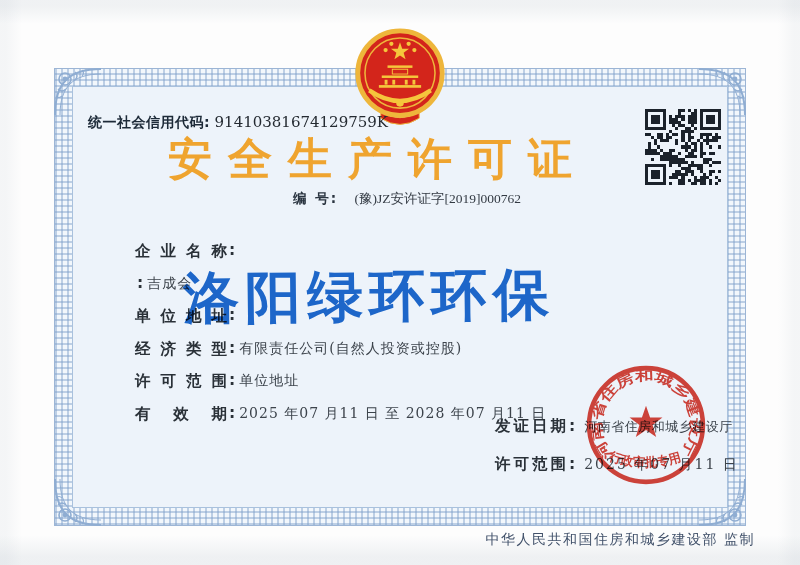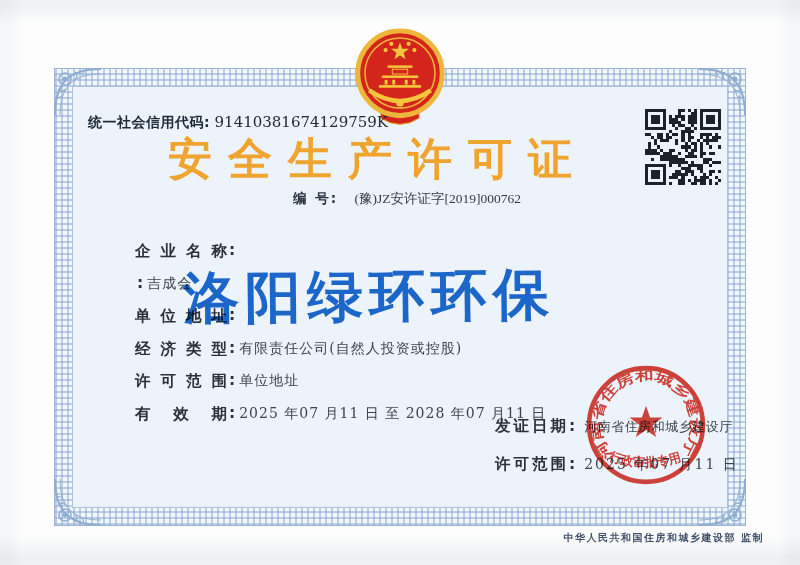--- a/index.html
+++ b/index.html
@@ -83,24 +83,23 @@
   
   .issuer-block{position:absolute;left:495px;top:416px;width:280px;}
   .irow{display:flex;height:38px;align-items:flex-start;}
   .ilabel{font-size:15.5px;font-weight:bold;color:#2a3138;letter-spacing:3px;white-space:nowrap;}
   .ivalue{font-size:13px;color:#3c434b;font-family:"DejaVu Serif","Liberation Serif",serif;margin-left:6px;padding-top:2px;white-space:nowrap;letter-spacing:.5px;}
   .ivalue.date{font-size:14px;letter-spacing:2px;}
   
   .seal{position:absolute;left:583px;top:362px;width:126px;height:126px;mix-blend-mode:multiply;opacity:.92;}
   
   .footer{
-    position:absolute;right:36px;top:531px;
-    font-size:10px;color:#41516a;letter-spacing:1.5px;
+    position:absolute;right:45px;top:531px;
+    font-size:14px;color:#41516a;letter-spacing:1.5px;
     font-family:"DejaVu Serif","Liberation Serif",serif;
-    font-weight:bold;
   }
 </style>
 </head>
 <body>
 
 <div class="photo">
 
   <div class="cert">
     <div class="corner tl">
       <svg viewBox="0 0 52 52" fill="none" stroke="currentColor">

